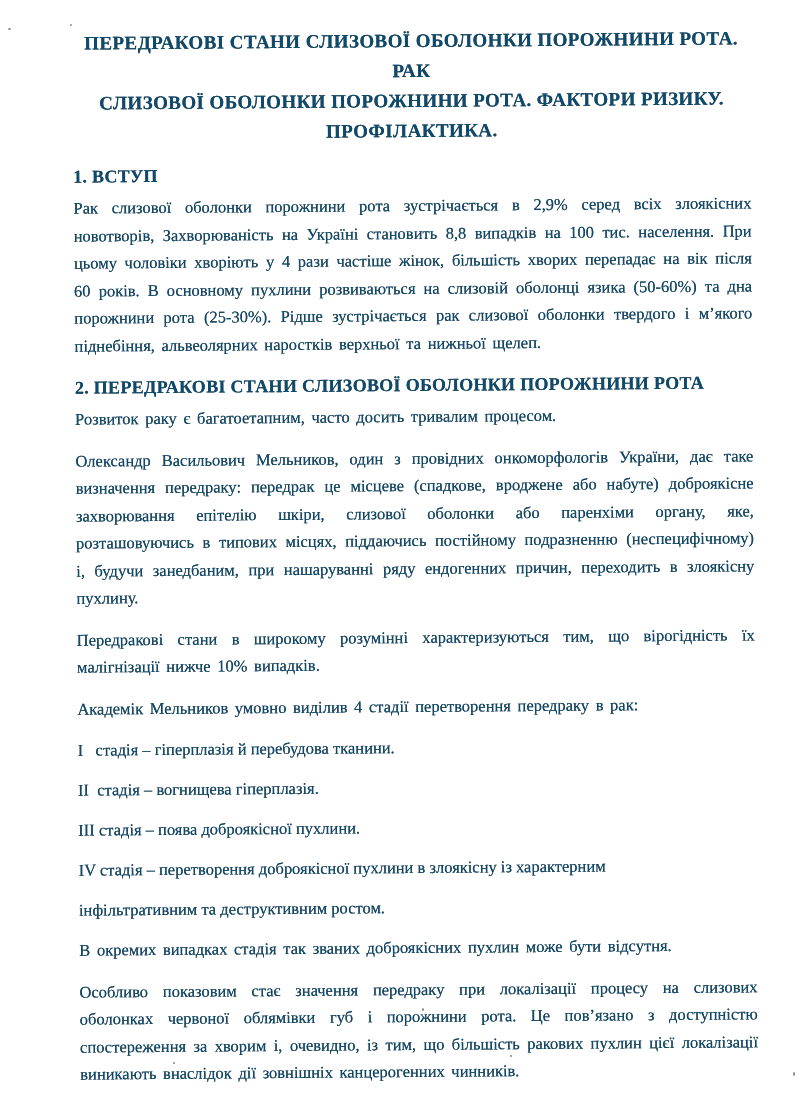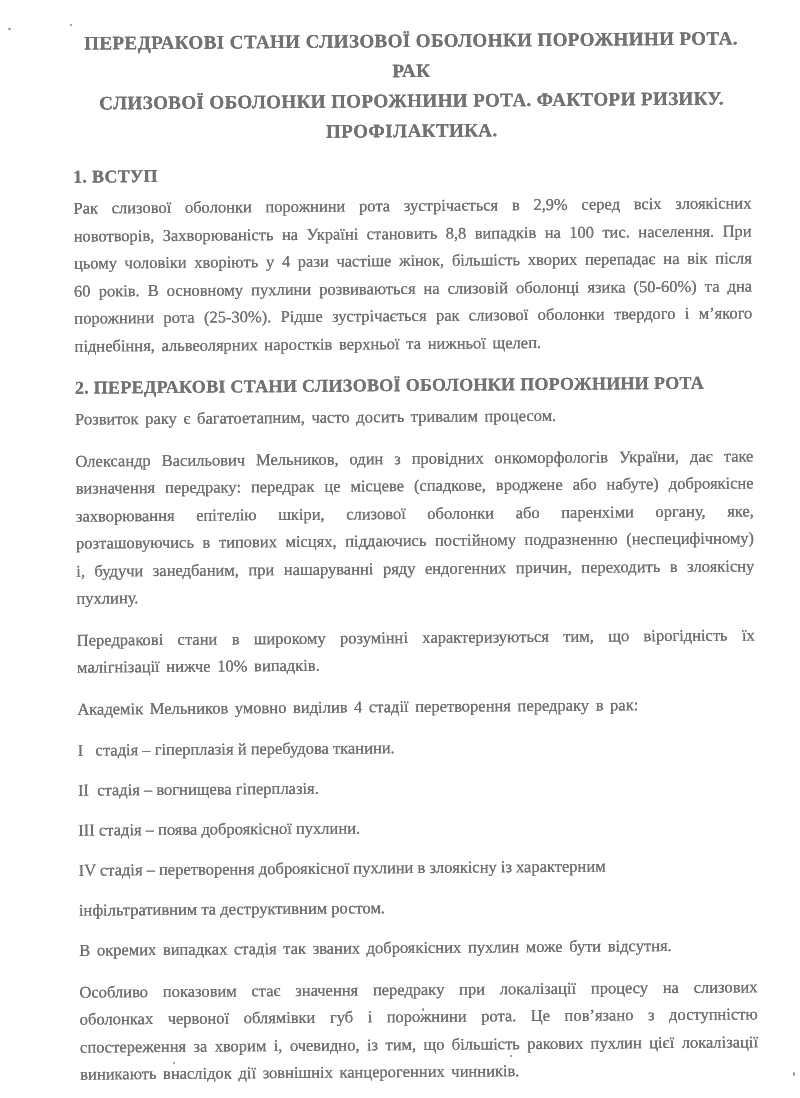--- a/index.html
+++ b/index.html
@@ -3,21 +3,21 @@
 <meta charset="utf-8">
 <style>
   html, body { margin: 0; padding: 0; background: #ffffff; }
   .page {
     position: relative;
     width: 800px;
     height: 1098px;
     background: #ffffff;
     overflow: hidden;
     font-family: "Liberation Serif", "DejaVu Serif", serif;
-    color: #737373;
+    color: #0c4a6e;
   }
   .content {
     position: absolute;
     left: 72px;
     right: 50px;
     top: 26px;
     transform: rotate(-0.45deg);
     transform-origin: 50% 0;
     text-shadow: 0 0 0.5px rgba(20,20,20,0.75);
   }

